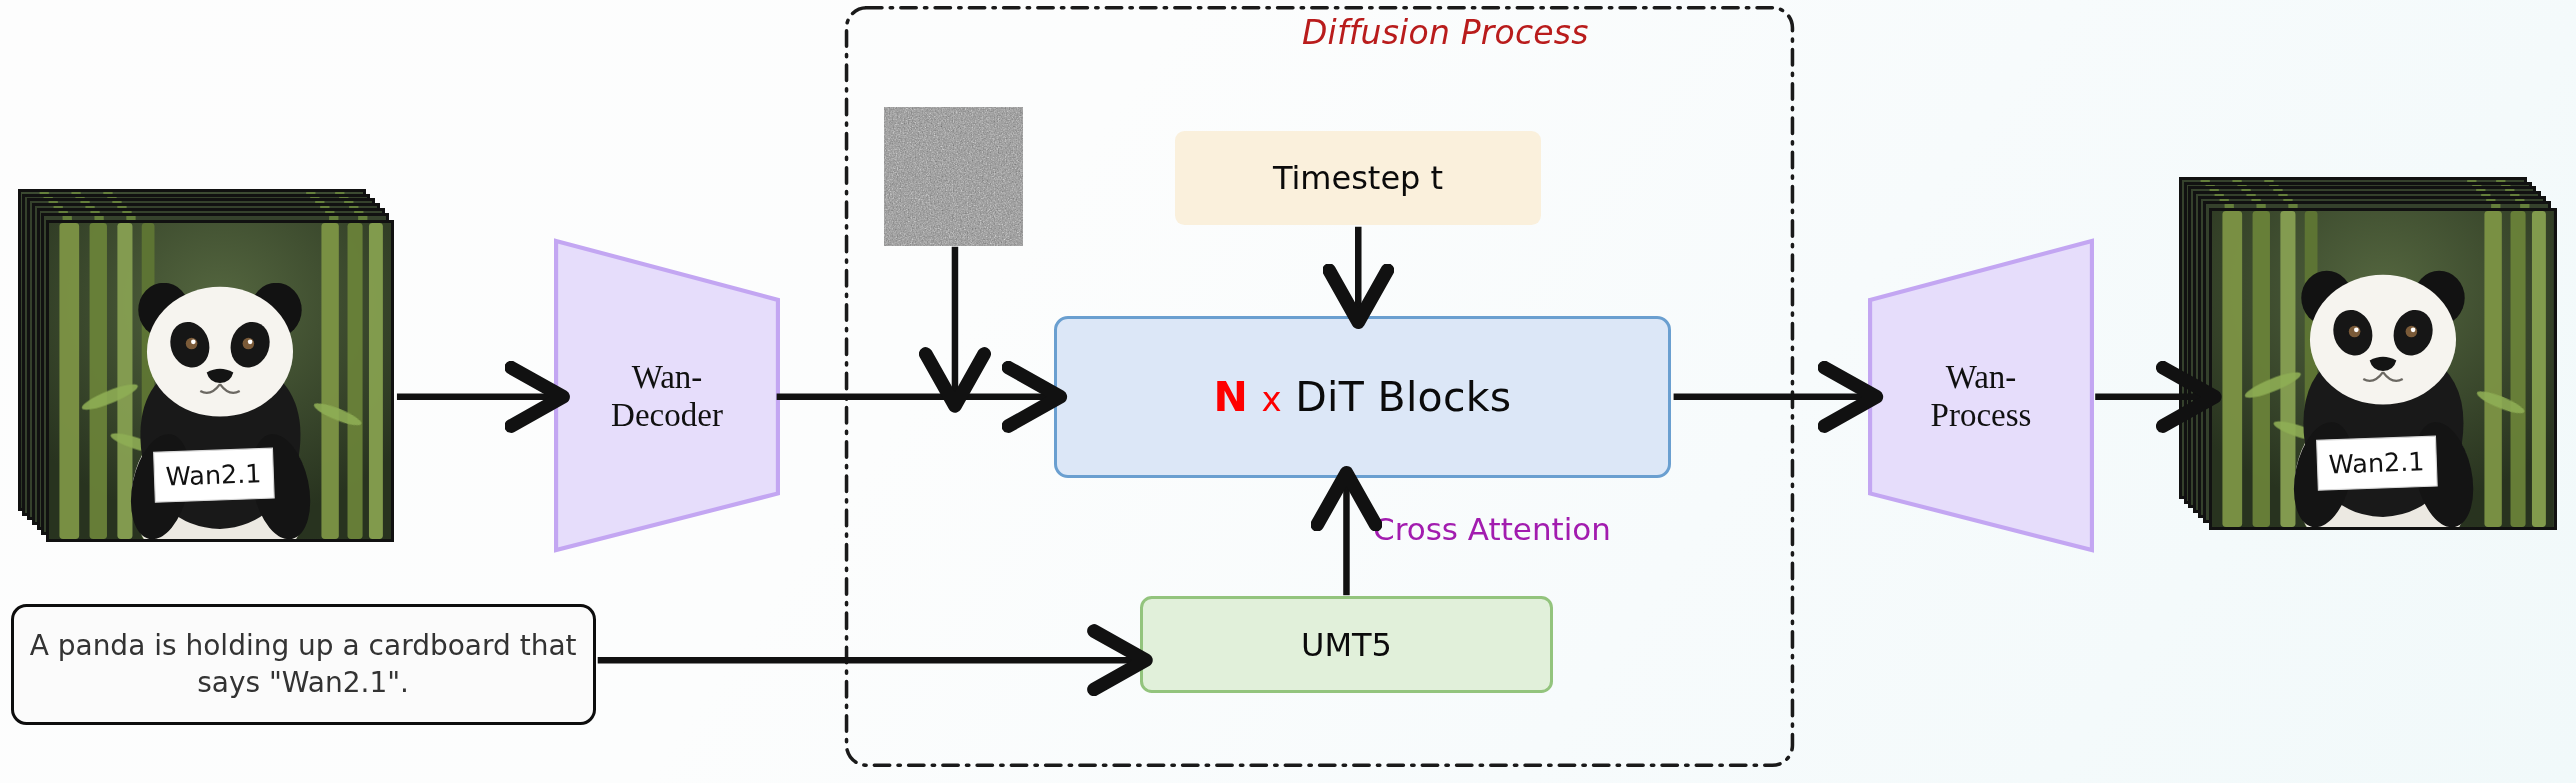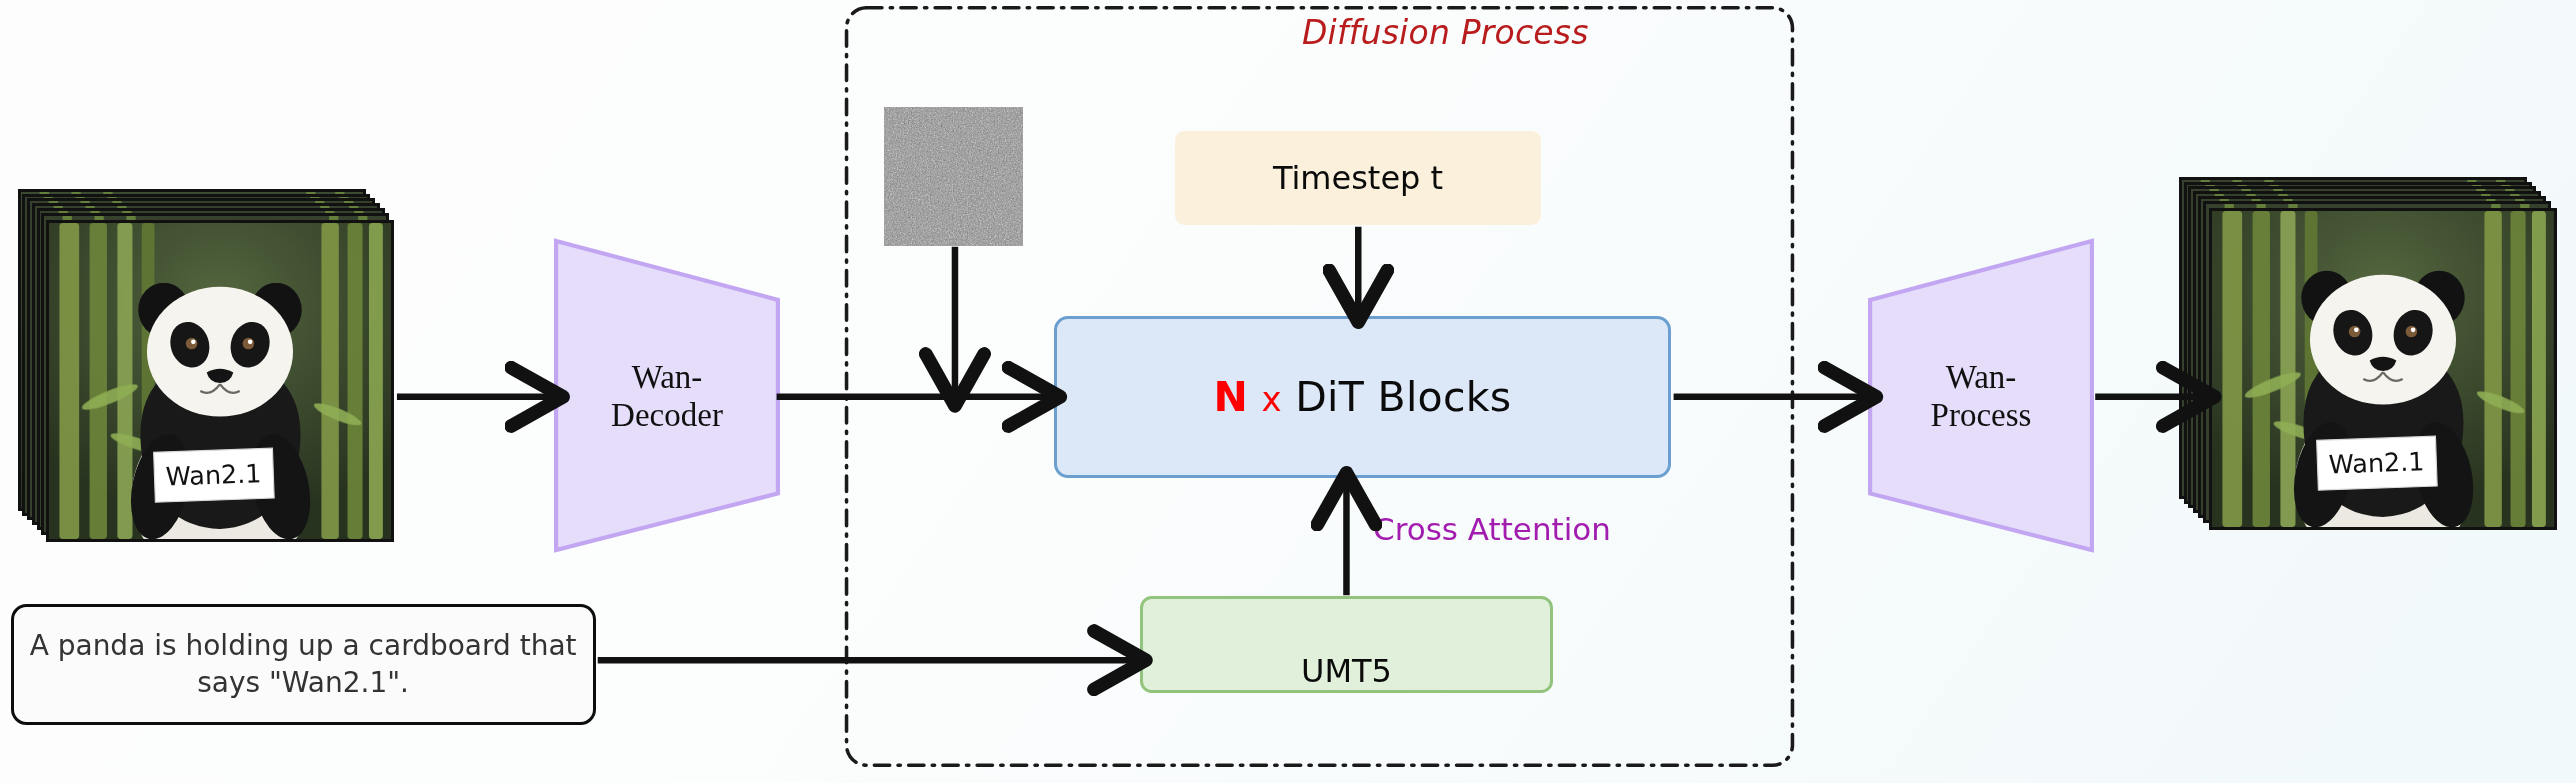--- a/index.html
+++ b/index.html
@@ -48,21 +48,21 @@
   .timestep-box{
     left:1175px;top:131px;width:366px;height:94px;
     background:#faf0dc;border-radius:9.4px;
     display:flex;align-items:center;justify-content:center;
   }
   .timestep-text{font-size:32px;color:#0b0b0b;}
 
   .umt5-box{
     left:1140px;top:596px;width:413px;height:97px;
     background:#e1f0da;border:3px solid #93c47d;border-radius:11.8px;box-sizing:border-box;
-    display:flex;align-items:flex-end;justify-content:center;
+    display:flex;align-items:center;justify-content:center;
   }
   .umt5-text{font-size:32px;color:#0b0b0b;}
 
   .cross-attn{
     left:1373px;top:511px;width:354px;
     font-size:31px;color:#a21caf;white-space:nowrap;
   }
 
   
   .prompt-box{

